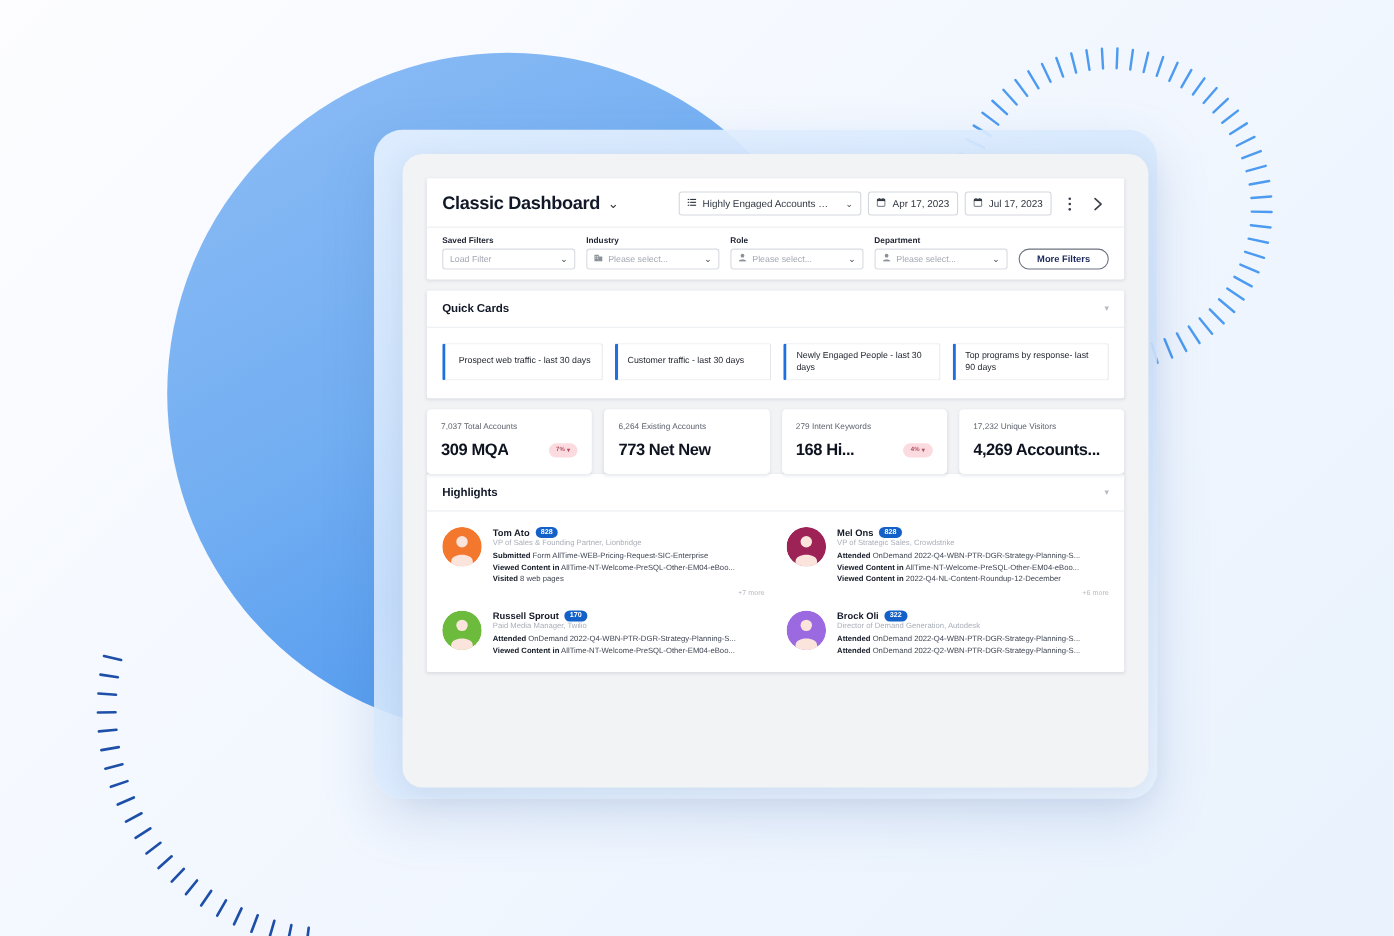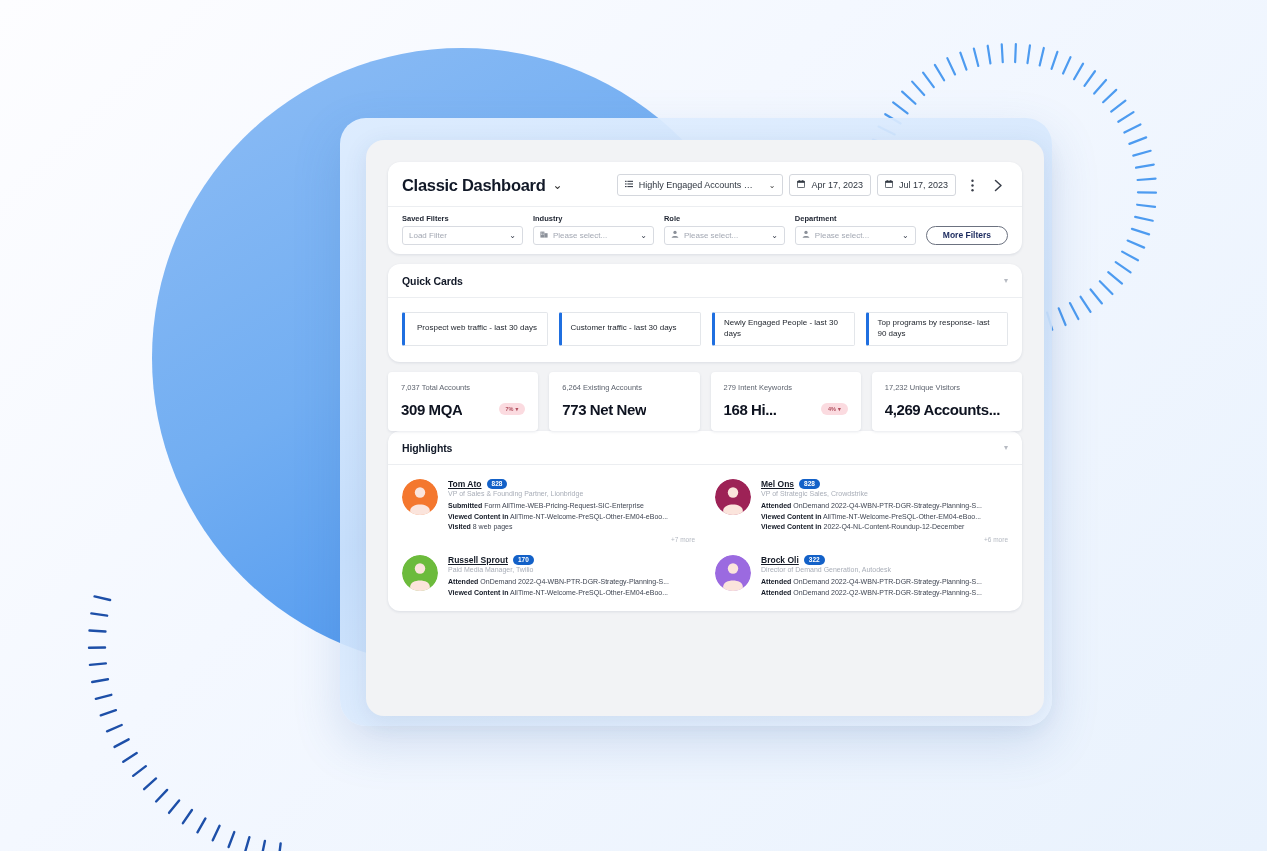--- a/index.html
+++ b/index.html
@@ -32,21 +32,21 @@
   .inner-panel {
     position: absolute; left: 26px; top: 22px; right: 8px; bottom: 10px;
     border-radius: 18px;
     background: #f2f3f5;
     box-shadow: 0 6px 24px rgba(40,70,120,.10);
     overflow: hidden;
     padding: 22px 22px 0 22px;
   }
 
   
-  .card { background: #fff; border-radius: 12px; box-shadow: 0 1px 3px rgba(20,40,80,.10); }
+  .card { background: #fff; border-radius: 2px; box-shadow: 0 1px 3px rgba(20,40,80,.10); }
 
   
   .header-card { margin-bottom: 10px; }
   .header-top { display: flex; align-items: center; padding: 12px 14px 10px 14px; }
   .dash-title { font-size: 16.5px; font-weight: 700; color: #111827; letter-spacing: -.3px; }
   .title-caret { margin-left: 7px; color: #333; font-size: 12px; }
   .header-right { margin-left: auto; display: flex; align-items: center; gap: 6px; }
   .pill-select {
     display: flex; align-items: center; gap: 6px;
     border: 1px solid #d4d7dd; border-radius: 3px; background: #fff;
@@ -106,21 +106,21 @@
   
   .hl-card { margin-bottom: 10px; }
   .hl-body { padding: 14px 14px 12px 14px; }
   .hl-row { display: flex; gap: 20px; }
   .hl-row + .hl-row { margin-top: 12px; }
   .hl-person { flex: 1; display: flex; gap: 10px; min-width: 0; }
   .avatar { width: 36px; height: 36px; border-radius: 50%; flex: 0 0 36px; position: relative; overflow: hidden; }
   .avatar svg { display: block; }
   .p-info { min-width: 0; flex: 1; }
   .p-name-row { display: flex; align-items: center; gap: 5px; }
-  .p-name { font-size: 8.5px; font-weight: 700; color: #141a26; text-decoration: underline; }
+  .p-name { font-size: 8.5px; font-weight: 700; color: #141a26; }
   .p-score { background: #1361c8; color: #fff; font-size: 6.5px; font-weight: 700; border-radius: 7px; padding: 1.5px 5px; }
   .p-role { font-size: 7px; color: #a9aeb8; margin-top: 1.5px; margin-bottom: 4px; }
   .p-act { font-size: 7px; color: #3f4552; line-height: 1.52; white-space: nowrap; overflow: hidden; text-overflow: ellipsis; }
   .p-act b { color: #141a26; font-weight: 700; }
   .hl-more { text-align: right; font-size: 6.5px; color: #b4b9c2; margin-top: 3px; }
 </style>
 </head>
 <body>
 
 <div id="bg-layer">

